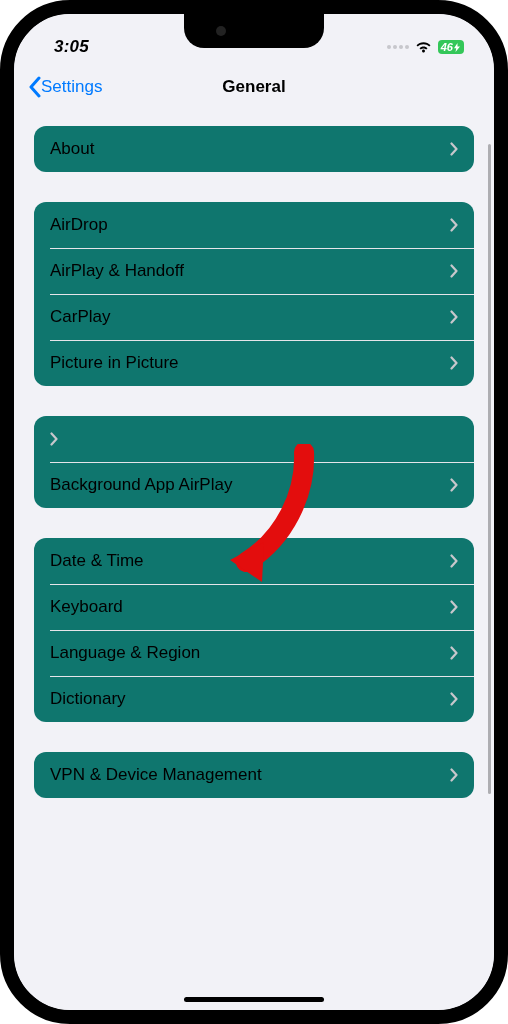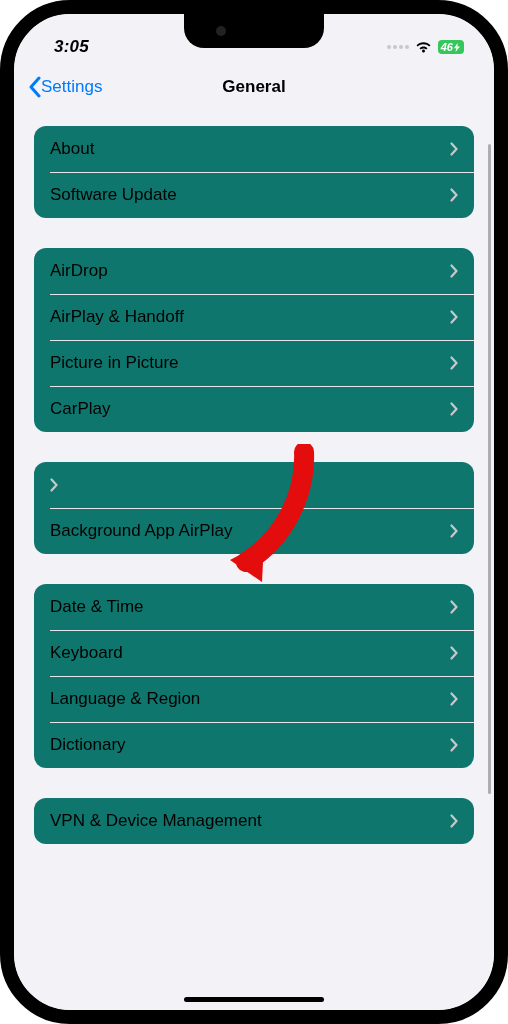--- a/index.html
+++ b/index.html
@@ -220,56 +220,48 @@
     <div class="content" id="content-area">
         <div class="group">
           <div class="row">
             <span class="row-label">About</span>
             <span class="disclosure-icon">
               <svg width="8" height="14" viewBox="0 0 8 14">
                 <path d="M1.5 1.5 L6.5 7 L1.5 12.5" stroke="#c7c7cc" stroke-width="2.2" fill="none" stroke-linecap="round" stroke-linejoin="round"></path>
               </svg>
             </span>
           </div>
-          <div class="row">
-            <span class="row-label">Software Update</span>
-            <span class="disclosure-icon">
-              <svg width="8" height="14" viewBox="0 0 8 14">
-                <path d="M1.5 1.5 L6.5 7 L1.5 12.5" stroke="#c7c7cc" stroke-width="2.2" fill="none" stroke-linecap="round" stroke-linejoin="round"></path>
-              </svg>
-            </span>
-          </div>
         </div>
         <div class="group">
           <div class="row">
             <span class="row-label">AirDrop</span>
             <span class="disclosure-icon">
               <svg width="8" height="14" viewBox="0 0 8 14">
                 <path d="M1.5 1.5 L6.5 7 L1.5 12.5" stroke="#c7c7cc" stroke-width="2.2" fill="none" stroke-linecap="round" stroke-linejoin="round"></path>
               </svg>
             </span>
           </div>
           <div class="row">
             <span class="row-label">AirPlay &amp; Handoff</span>
             <span class="disclosure-icon">
               <svg width="8" height="14" viewBox="0 0 8 14">
                 <path d="M1.5 1.5 L6.5 7 L1.5 12.5" stroke="#c7c7cc" stroke-width="2.2" fill="none" stroke-linecap="round" stroke-linejoin="round"></path>
               </svg>
             </span>
           </div>
           <div class="row">
+            <span class="row-label">CarPlay</span>
+            <span class="disclosure-icon">
+              <svg width="8" height="14" viewBox="0 0 8 14">
+                <path d="M1.5 1.5 L6.5 7 L1.5 12.5" stroke="#c7c7cc" stroke-width="2.2" fill="none" stroke-linecap="round" stroke-linejoin="round"></path>
+              </svg>
+            </span>
+          </div>
+          <div class="row">
             <span class="row-label">Picture in Picture</span>
-            <span class="disclosure-icon">
-              <svg width="8" height="14" viewBox="0 0 8 14">
-                <path d="M1.5 1.5 L6.5 7 L1.5 12.5" stroke="#c7c7cc" stroke-width="2.2" fill="none" stroke-linecap="round" stroke-linejoin="round"></path>
-              </svg>
-            </span>
-          </div>
-          <div class="row">
-            <span class="row-label">CarPlay</span>
             <span class="disclosure-icon">
               <svg width="8" height="14" viewBox="0 0 8 14">
                 <path d="M1.5 1.5 L6.5 7 L1.5 12.5" stroke="#c7c7cc" stroke-width="2.2" fill="none" stroke-linecap="round" stroke-linejoin="round"></path>
               </svg>
             </span>
           </div>
         </div>
         <div class="group">
           <div class="row">
             <span class="disclosure-icon">

